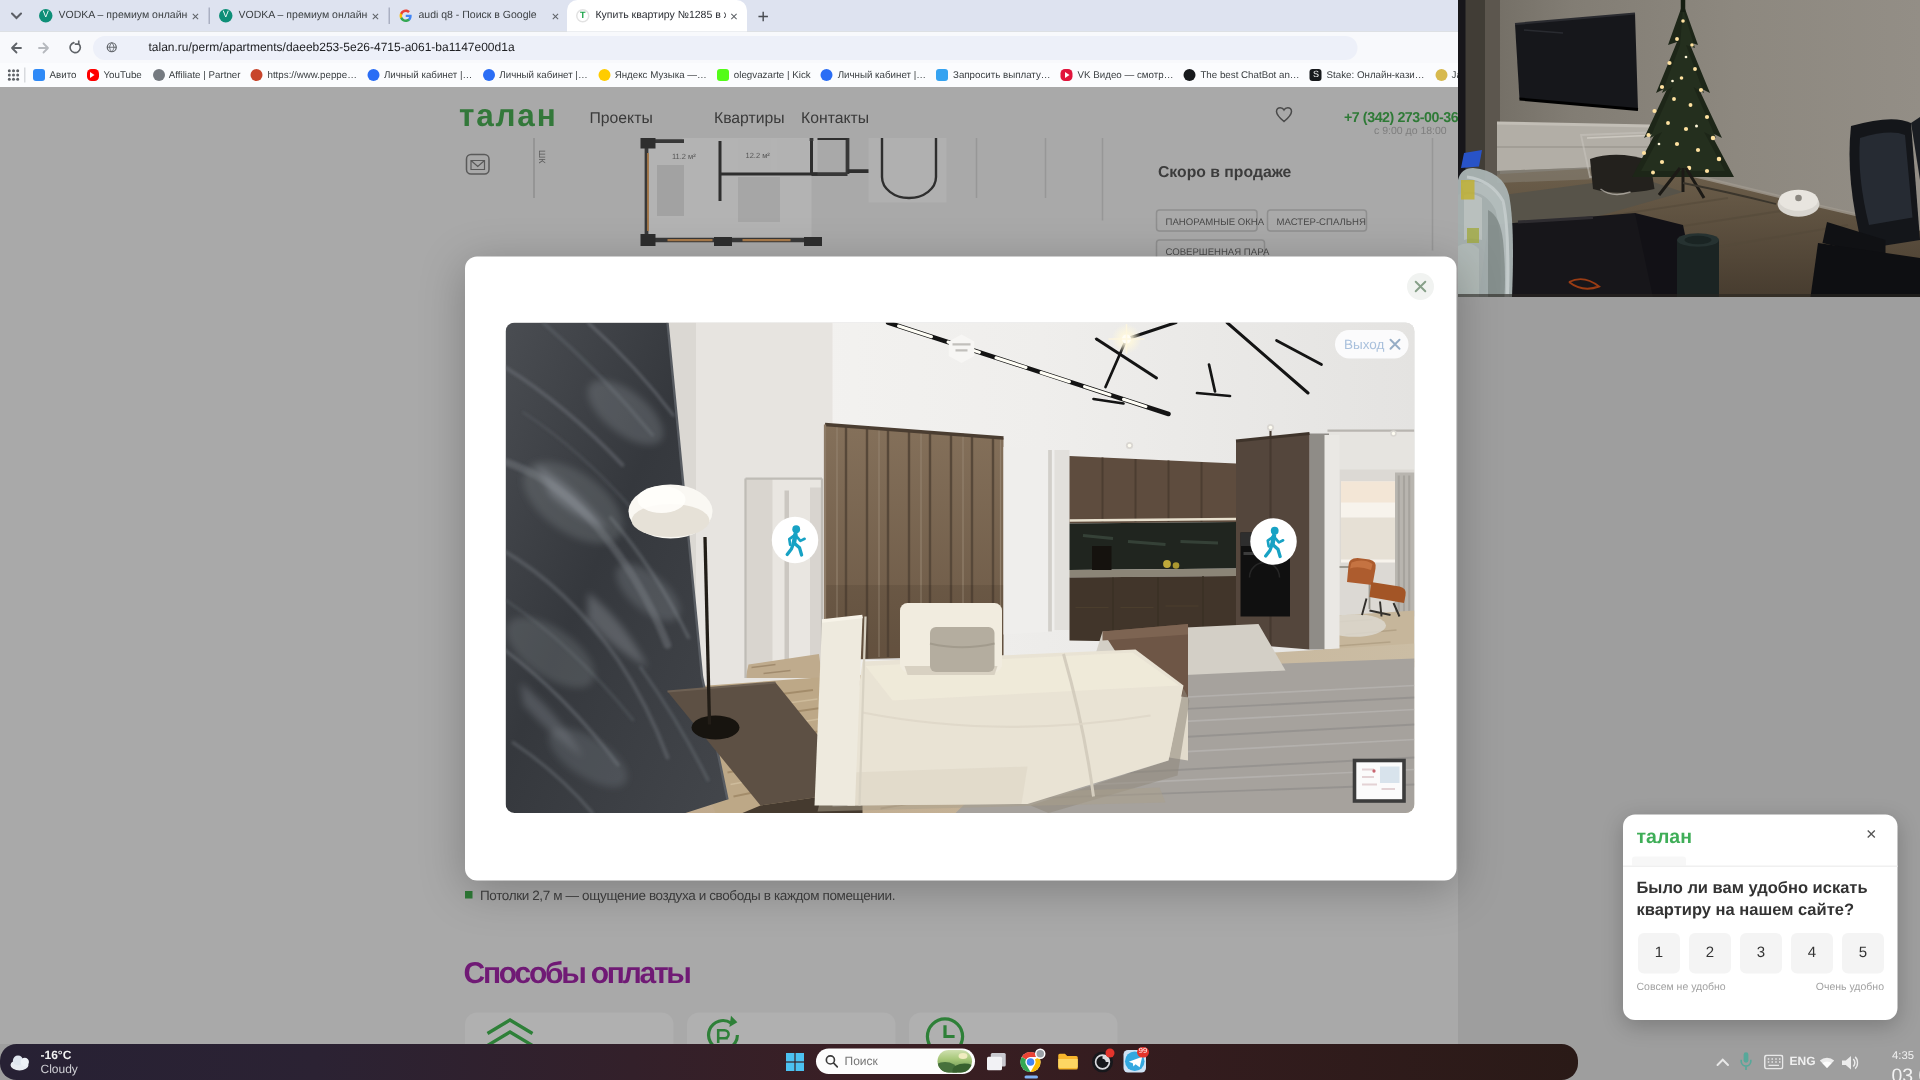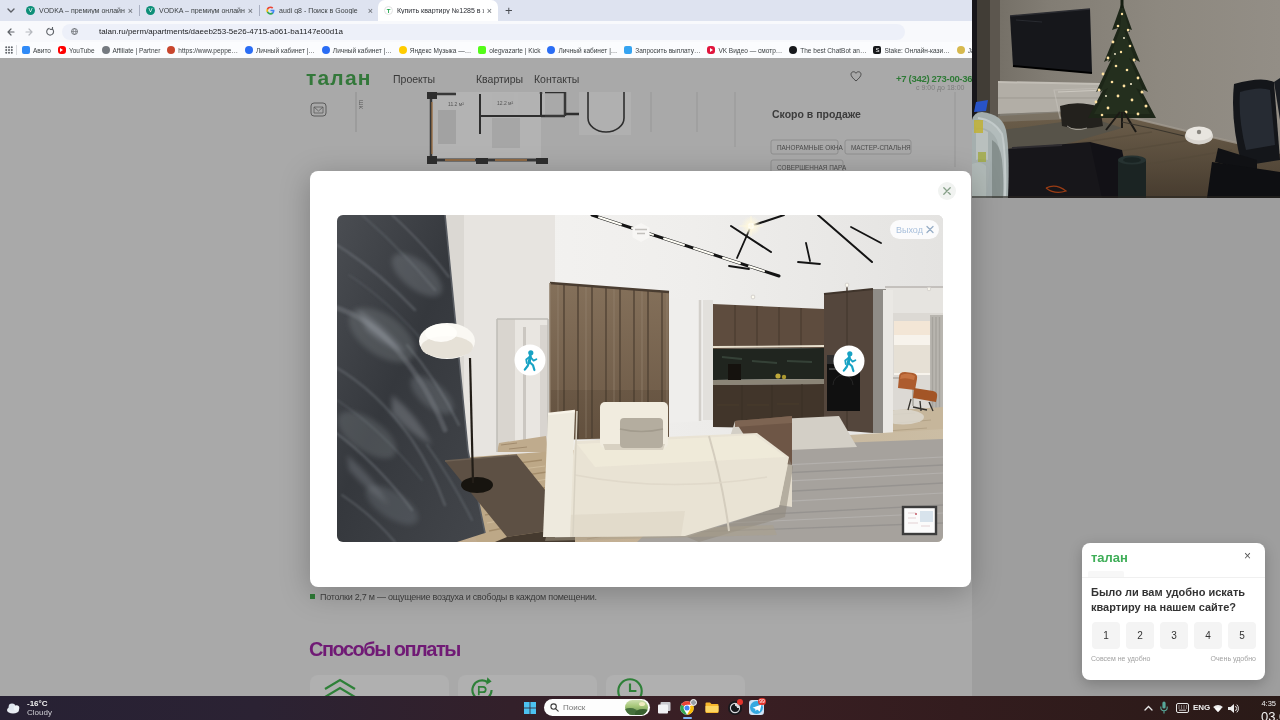--- a/index.html
+++ b/index.html
@@ -615,21 +615,21 @@
   <div class="abs" style="left:9px;top:42px;width:168px;font-size:11px;font-weight:bold;color:#333;line-height:14.5px;">Было ли вам удобно искать квартиру на нашем сайте?</div>
   <div class="abs rate" style="left:10px;">1</div>
   <div class="abs rate" style="left:44px;">2</div>
   <div class="abs rate" style="left:78px;">3</div>
   <div class="abs rate" style="left:112px;">4</div>
   <div class="abs rate" style="left:146px;">5</div>
   <div class="abs" style="left:9px;top:112px;font-size:7px;color:#a2a2a2;">Совсем не удобно</div>
   <div class="abs" style="right:9px;top:112px;font-size:7px;color:#a2a2a2;">Очень удобно</div>
 </div>
 
-<div class="abs" id="taskbar" style="left:0; top:696px; width:1280px; height:24px; background:linear-gradient(90deg,#272134 0%,#2b2233 20%,#33202a 40%,#3a1f24 55%,#331c1e 75%,#2a1a17 100%);">
+<div class="abs" id="taskbar" style="left:0; top:696px; width:1052px; height:24px; background:linear-gradient(90deg,#272134 0%,#2b2233 20%,#33202a 40%,#3a1f24 55%,#331c1e 75%,#2a1a17 100%);border-radius:11px;">
 
   <svg class="abs" style="left:6px;top:5px;" width="17" height="13" viewBox="0 0 17 13">
       <ellipse cx="7" cy="9" rx="6" ry="3.6" fill="#e8ecf2"></ellipse>
       <circle cx="6" cy="6" r="3.4" fill="#dfe6ef"></circle>
       <circle cx="10.5" cy="7" r="2.8" fill="#eef2f7"></circle>
     </svg>
   <div class="abs" style="left:27px;top:2.5px;font-size:8px;font-weight:bold;color:#f2f2f2;">-16°C</div>
   <div class="abs" style="left:27px;top:12px;font-size:8px;color:#cfcfd4;">Cloudy</div>
 
   <svg class="abs" style="left:524px;top:6px;" width="12" height="12" viewBox="0 0 12 12">

